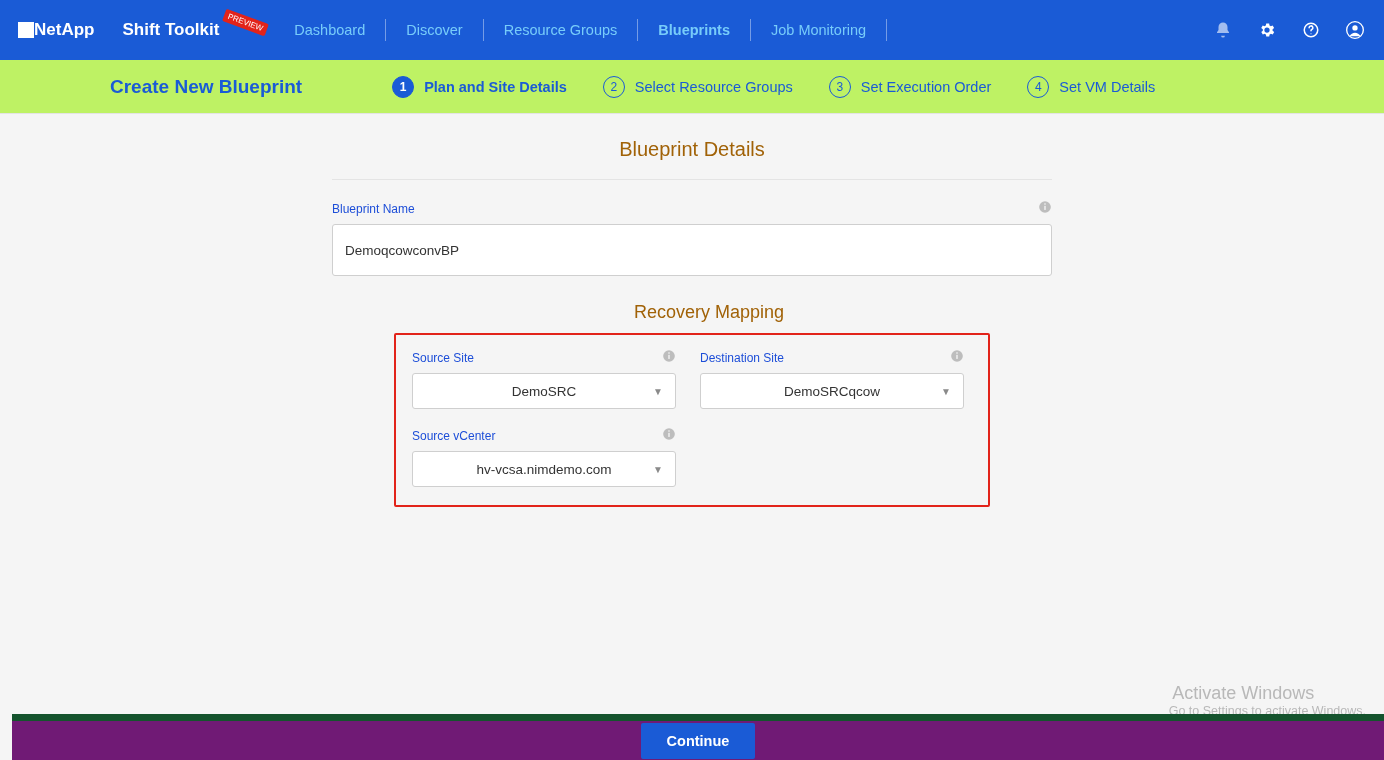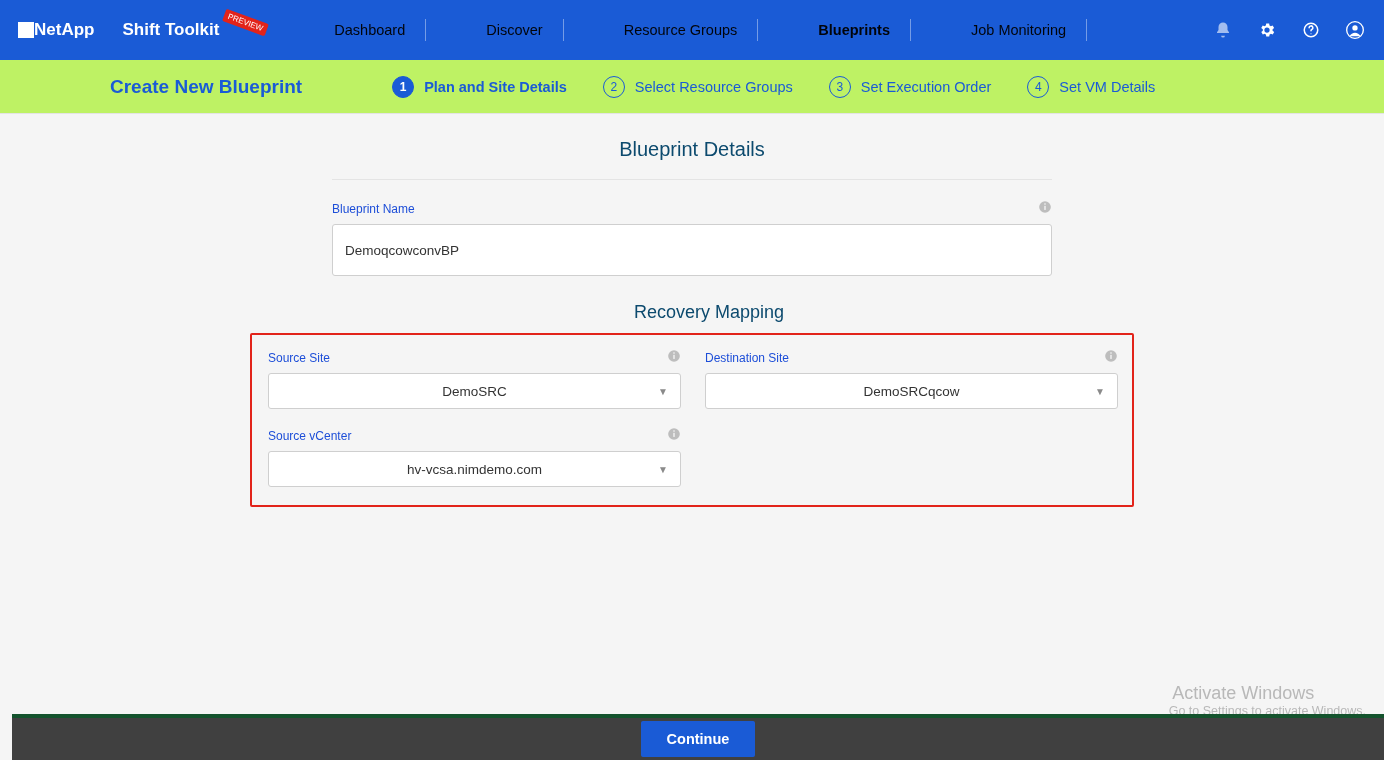--- a/index.html
+++ b/index.html
@@ -4,55 +4,55 @@
 <style>
   * { box-sizing: border-box; margin: 0; padding: 0; }
   html, body { width: 1384px; height: 760px; font-family: "Segoe UI", Arial, sans-serif; background: #f5f5f5; overflow: hidden; }
   
   .topbar { height: 60px; background: #1a5bd6; display: flex; align-items: center; color: #fff; padding: 0 18px; }
   .brand { display: flex; align-items: center; font-weight: 700; font-size: 17px; margin-right: 28px; }
   .brand-icon { width: 16px; height: 16px; background: #fff; display:inline-block; }
   .product { font-size: 17px; font-weight: 600; margin-right: 4px; }
   .preview-badge { display:inline-block; transform: rotate(20deg); background:#e2231a; color:#fff; font-size:8px; padding:2px 4px; border-radius:2px; margin-right: 24px; position:relative; top:-8px;}
   .nav { display:flex; align-items:center; }
-  .nav a { color:#000000; text-decoration:none; font-size:14.5px; padding: 4px 2px; opacity:.95;margin-left:40px;}
+  .nav a { color:#7dd3fc; text-decoration:none; font-size:14.5px; padding: 4px 2px; opacity:.95;}
   .nav a.active { font-weight:600; }
   .nav .sep { width:1px; height:22px; background: rgba(255,255,255,.4); margin: 0 18px; }
   .top-right { margin-left:auto; display:flex; align-items:center; gap:22px; }
   .top-right span { display:inline-flex; align-items:center; justify-content:center; width:22px; height:22px; cursor:pointer; }
 
   
   .stepper { height:54px; background:#bef264; border-bottom:1px solid #e4e4e4; display:flex; align-items:center; padding: 0 0 0 110px; }
   .page-title { color:#1a5bd6; font-size:19px; font-weight:600; margin-right: 90px; }
   .steps { display:flex; align-items:center; gap: 36px; }
   .step { display:flex; align-items:center; gap:10px; font-size:14.5px; color:#1a5bd6; cursor:pointer; }
   .step .num { width:22px; height:22px; border-radius:50%; border:1.5px solid #1a5bd6; display:inline-flex; align-items:center; justify-content:center; font-size:12px; }
   .step.active .num { background:#1a5bd6; color:#fff; border-color:#1a5bd6; }
   .step.active { font-weight:600; }
 
   
   .content { position:relative; padding: 24px 0 0 0; }
-  .section-title { text-align:center; color:#0c4a6e; font-size:20px; font-weight:500; margin-bottom: 18px; }
+  .section-title { text-align:center; color:#a16207; font-size:20px; font-weight:500; margin-bottom: 18px; }
   .section-title.small { font-size:18px; margin-top: 26px; margin-bottom: 2px; padding-left: 34px;}
   .divider { width: 720px; height:1px; background:#e4e4e4; margin: 0 auto 20px auto; }
   .form-area { width: 720px; margin: 0 auto; }
   .label-row { display:flex; align-items:center; justify-content:space-between; margin-bottom:6px;}
   .label { font-size:12px; color:#1d4ed8; }
   .info { color:#bdbdbd; cursor:pointer; }
   .text-input { width:100%; height:52px; border:1px solid #cfcfcf; border-radius:3px; padding: 0 12px; font-size:13.5px; color:#333; }
 
-  .highlight-box { width: 884px; margin: 10px auto 0 auto; border: 2px solid #e2231a; border-radius:2px; padding: 14px 14px 18px 16px; }
+  .highlight-box { width: 596px; margin: 10px auto 0 auto; border: 2px solid #e2231a; border-radius:2px; padding: 14px 24px 18px 16px; }
   .row2 { display:flex; gap:24px; }
   .col { flex:1; }
   .select { position:relative; width:100%; height:36px; border:1px solid #cfcfcf; border-radius:3px; background:#fff; display:flex; align-items:center; justify-content:center; font-size:13.5px; color:#333; cursor:pointer; }
   .select .caret { position:absolute; right:12px; color:#8a8a8a; font-size:10px; pointer-events:none;}
   .mt { margin-top:18px;align-items:flex-end; }
 
   
-  .footer { position:fixed; bottom:0; left:12px; right:0; height:46px; background:#404040; border-top:4px solid #14532d; display:flex; align-items:center; justify-content:center; }
+  .footer { position:fixed; bottom:0; left:12px; right:0; height:46px; background:#701a75; border-top:7px solid #14532d; display:flex; align-items:center; justify-content:center; }
   .continue { background:#1a5bd6; color:#fff; border:none; font-size:14.5px; font-weight:600; padding: 10px 26px; border-radius:2px; cursor:pointer; }
 
   
   .watermark { position:fixed; right:18px; bottom:42px; text-align:center; color:#b8b8b8; }
   .watermark .t1 { font-size:18px; }
   .watermark .t2 { font-size:12.5px;margin-left:48px; }
 </style>
 </head>
 <body>
 

